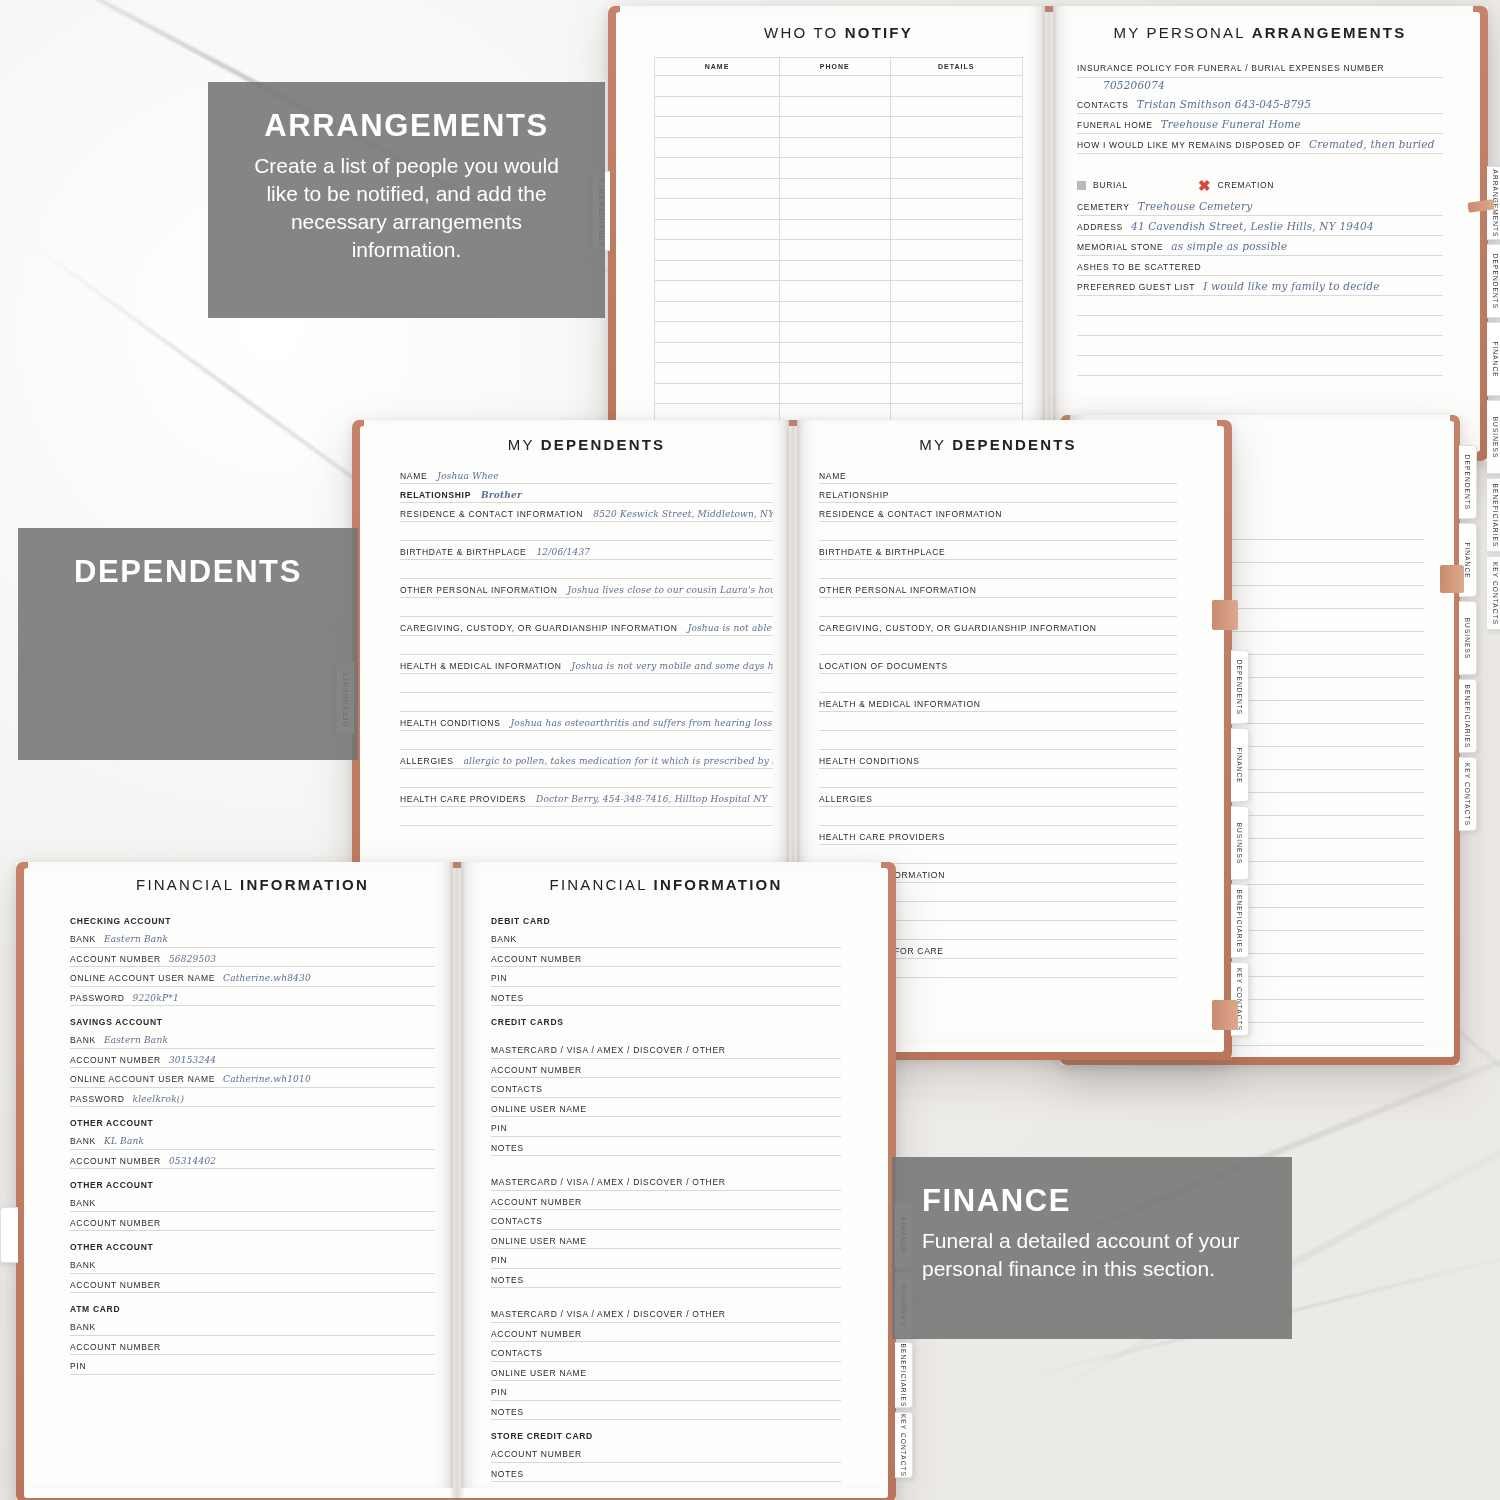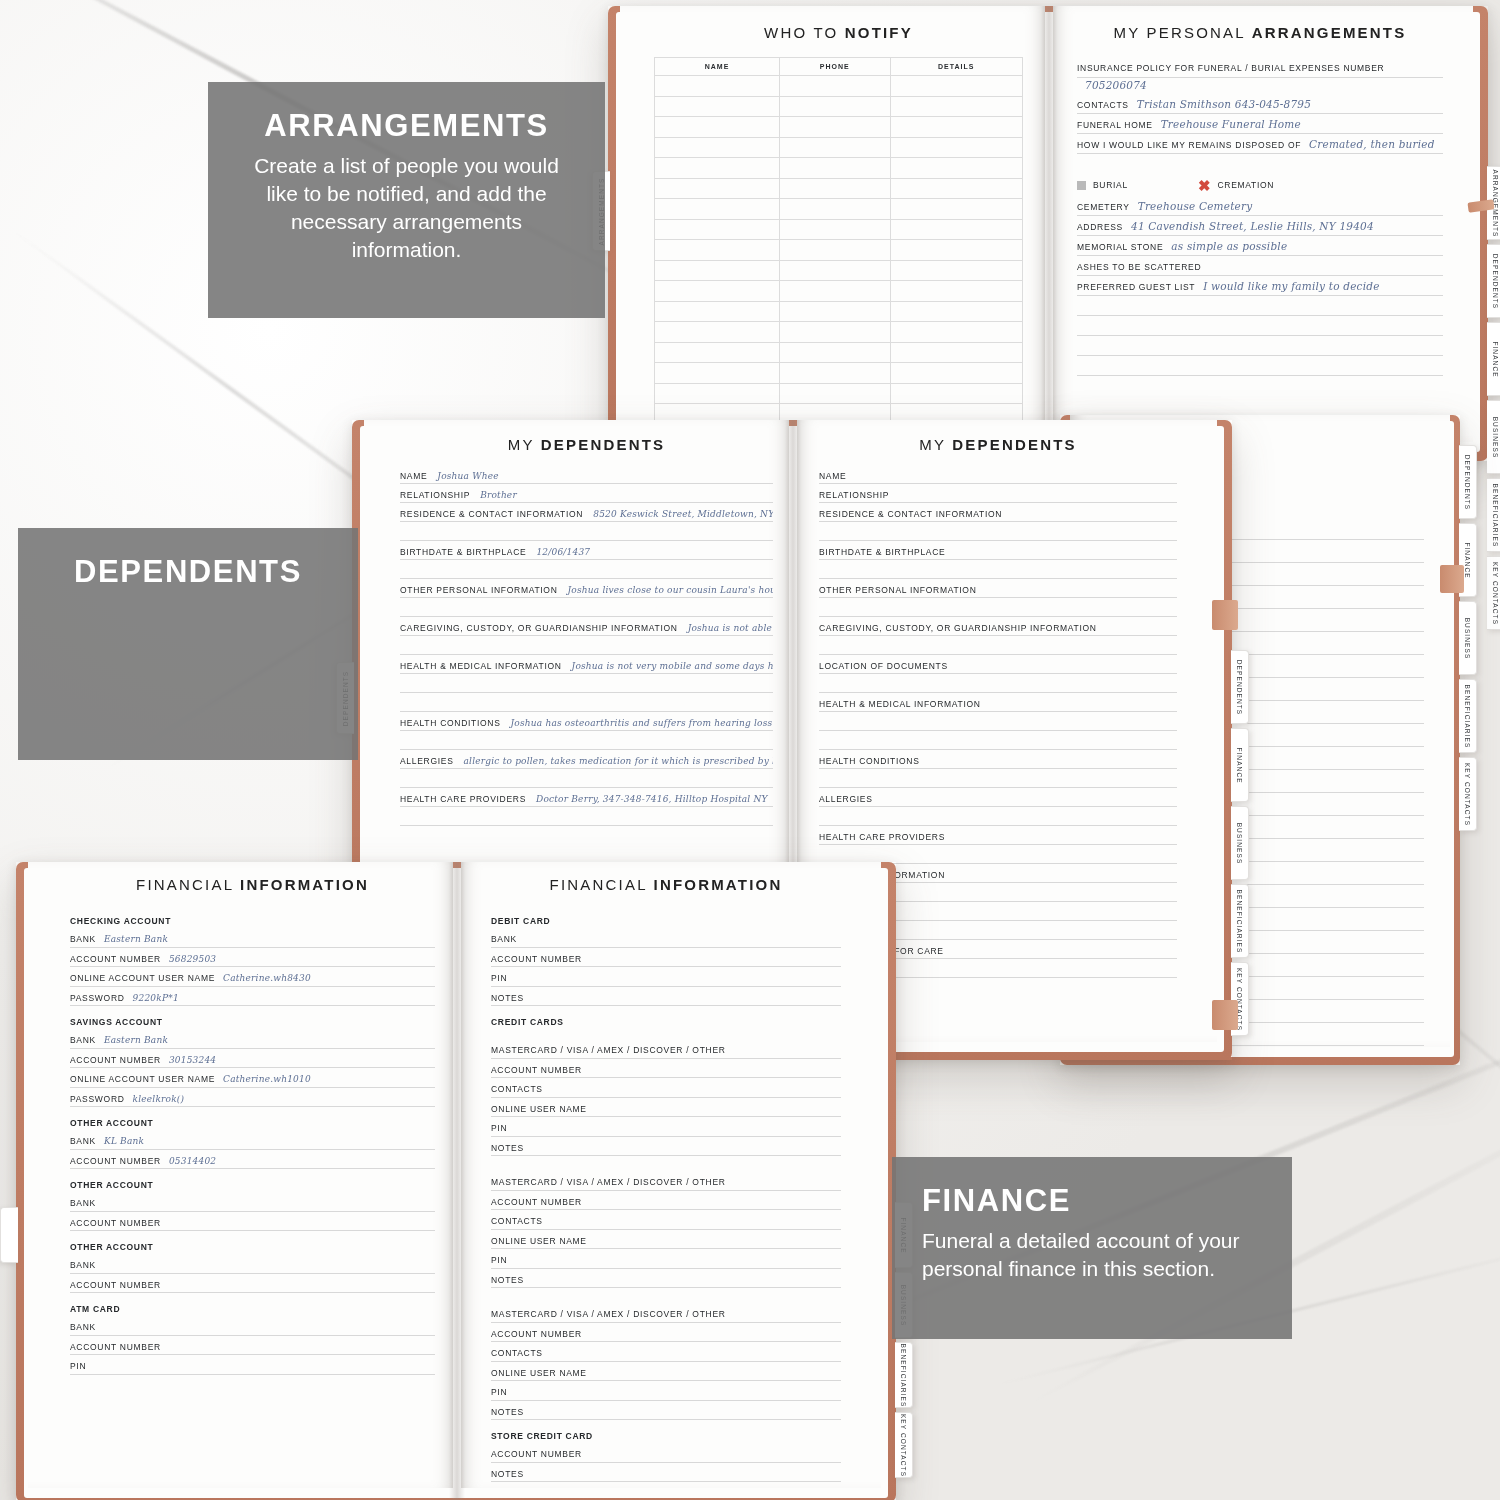--- a/index.html
+++ b/index.html
@@ -186,21 +186,21 @@
         </tbody>
     </table>
   </div>
 
   <div class="page right" style="left:445px;width:420px;height:436px;padding:18px 30px 0 24px;box-sizing:border-box;">
     <h2 class="ptitle">
       <span>MY PERSONAL </span><b>ARRANGEMENTS</b>
     </h2>
     <div class="fline" style="height:20px;">
       <span class="lbl">INSURANCE POLICY FOR FUNERAL / BURIAL EXPENSES NUMBER</span>
-      <span class="hw" style="margin-left:8px;font-style:italic;">705206074</span>
+      <span class="hw" style="margin-left:26px;font-style:italic;">705206074</span>
     </div>
     <div class="fline" style="border-bottom:none;height:16px;"></div>
     <div id="arr-fields1">
         <div class="fline" style="height: 19px;"><span class="lbl">CONTACTS</span><span class="hw" style="margin-left: 8px;">Tristan Smithson  643-045-8795</span></div>
         <div class="fline" style="height: 19px;"><span class="lbl">FUNERAL HOME</span><span class="hw" style="margin-left: 8px;">Treehouse Funeral Home</span></div>
         <div class="fline" style="height: 19px;"><span class="lbl">HOW I WOULD LIKE MY REMAINS DISPOSED OF</span><span class="hw" style="margin-left: 8px;">Cremated, then buried</span></div>
       </div>
 
     <div style="height:26px;"></div>
     <div style="display:flex;gap:70px;align-items:center;margin-bottom:6px;">
@@ -314,21 +314,21 @@
 
   <div class="page left" style="left:12px;width:425px;height:622px;padding:16px 16px 0 36px;box-sizing:border-box;">
     <h2 class="ptitle" style="margin-bottom:12px;">
       <span>MY </span><b>DEPENDENTS</b>
     </h2>
     <div id="dep-left">
         <div>
           <div class="fline" style="height: 18px; white-space: nowrap; overflow: hidden;"><span class="lbl">NAME</span><span class="hw sm" style="margin-left: 10px;">Joshua Whee</span></div>
         </div>
         <div>
-          <div class="fline" style="height: 18px; white-space: nowrap; overflow: hidden;"><span class="lbl">RELATIONSHIP</span><span class="hw sm" style="margin-left: 10px;">Brother</span></div>
+          <div class="fline" style="height: 18px; white-space: nowrap; overflow: hidden; font-weight: bold;"><span class="lbl">RELATIONSHIP</span><span class="hw sm" style="margin-left: 10px;">Brother</span></div>
         </div>
         <div>
           <div class="fline" style="height: 18px; white-space: nowrap; overflow: hidden;"><span class="lbl">RESIDENCE &amp; CONTACT INFORMATION</span><span class="hw sm" style="margin-left: 10px;">8520 Keswick Street, Middletown, NY 10011</span></div>
           <div class="fline" style="height: 18px;"></div>
         </div>
         <div>
           <div class="fline" style="height: 18px; white-space: nowrap; overflow: hidden;"><span class="lbl">BIRTHDATE &amp; BIRTHPLACE</span><span class="hw sm" style="margin-left: 10px;">12/06/1437</span></div>
           <div class="fline" style="height: 18px;"></div>
         </div>
         <div>
@@ -346,21 +346,21 @@
         </div>
         <div>
           <div class="fline" style="height: 18px; white-space: nowrap; overflow: hidden;"><span class="lbl">HEALTH CONDITIONS</span><span class="hw sm" style="margin-left: 10px;">Joshua has osteoarthritis and suffers from hearing loss</span></div>
           <div class="fline" style="height: 18px;"></div>
         </div>
         <div>
           <div class="fline" style="height: 18px; white-space: nowrap; overflow: hidden;"><span class="lbl">ALLERGIES</span><span class="hw sm" style="margin-left: 10px;">allergic to pollen, takes medication for it which is prescribed by his doctor</span></div>
           <div class="fline" style="height: 18px;"></div>
         </div>
         <div>
-          <div class="fline" style="height: 18px; white-space: nowrap; overflow: hidden;"><span class="lbl">HEALTH CARE PROVIDERS</span><span class="hw sm" style="margin-left: 10px;">Doctor Berry, 347-348-7416, Hilltop Hospital NY</span></div>
+          <div class="fline" style="height: 18px; white-space: nowrap; overflow: hidden;"><span class="lbl">HEALTH CARE PROVIDERS</span><span class="hw sm" style="margin-left: 10px;">Doctor Berry, 454-348-7416, Hilltop Hospital NY</span></div>
           <div class="fline" style="height: 18px;"></div>
         </div>
       </div>
   </div>
 
   <div class="page right" style="left:445px;width:420px;height:622px;padding:16px 40px 0 22px;box-sizing:border-box;">
     <h2 class="ptitle" style="margin-bottom:12px;">
       <span>MY </span><b>DEPENDENTS</b>
     </h2>
     <div id="dep-right">

